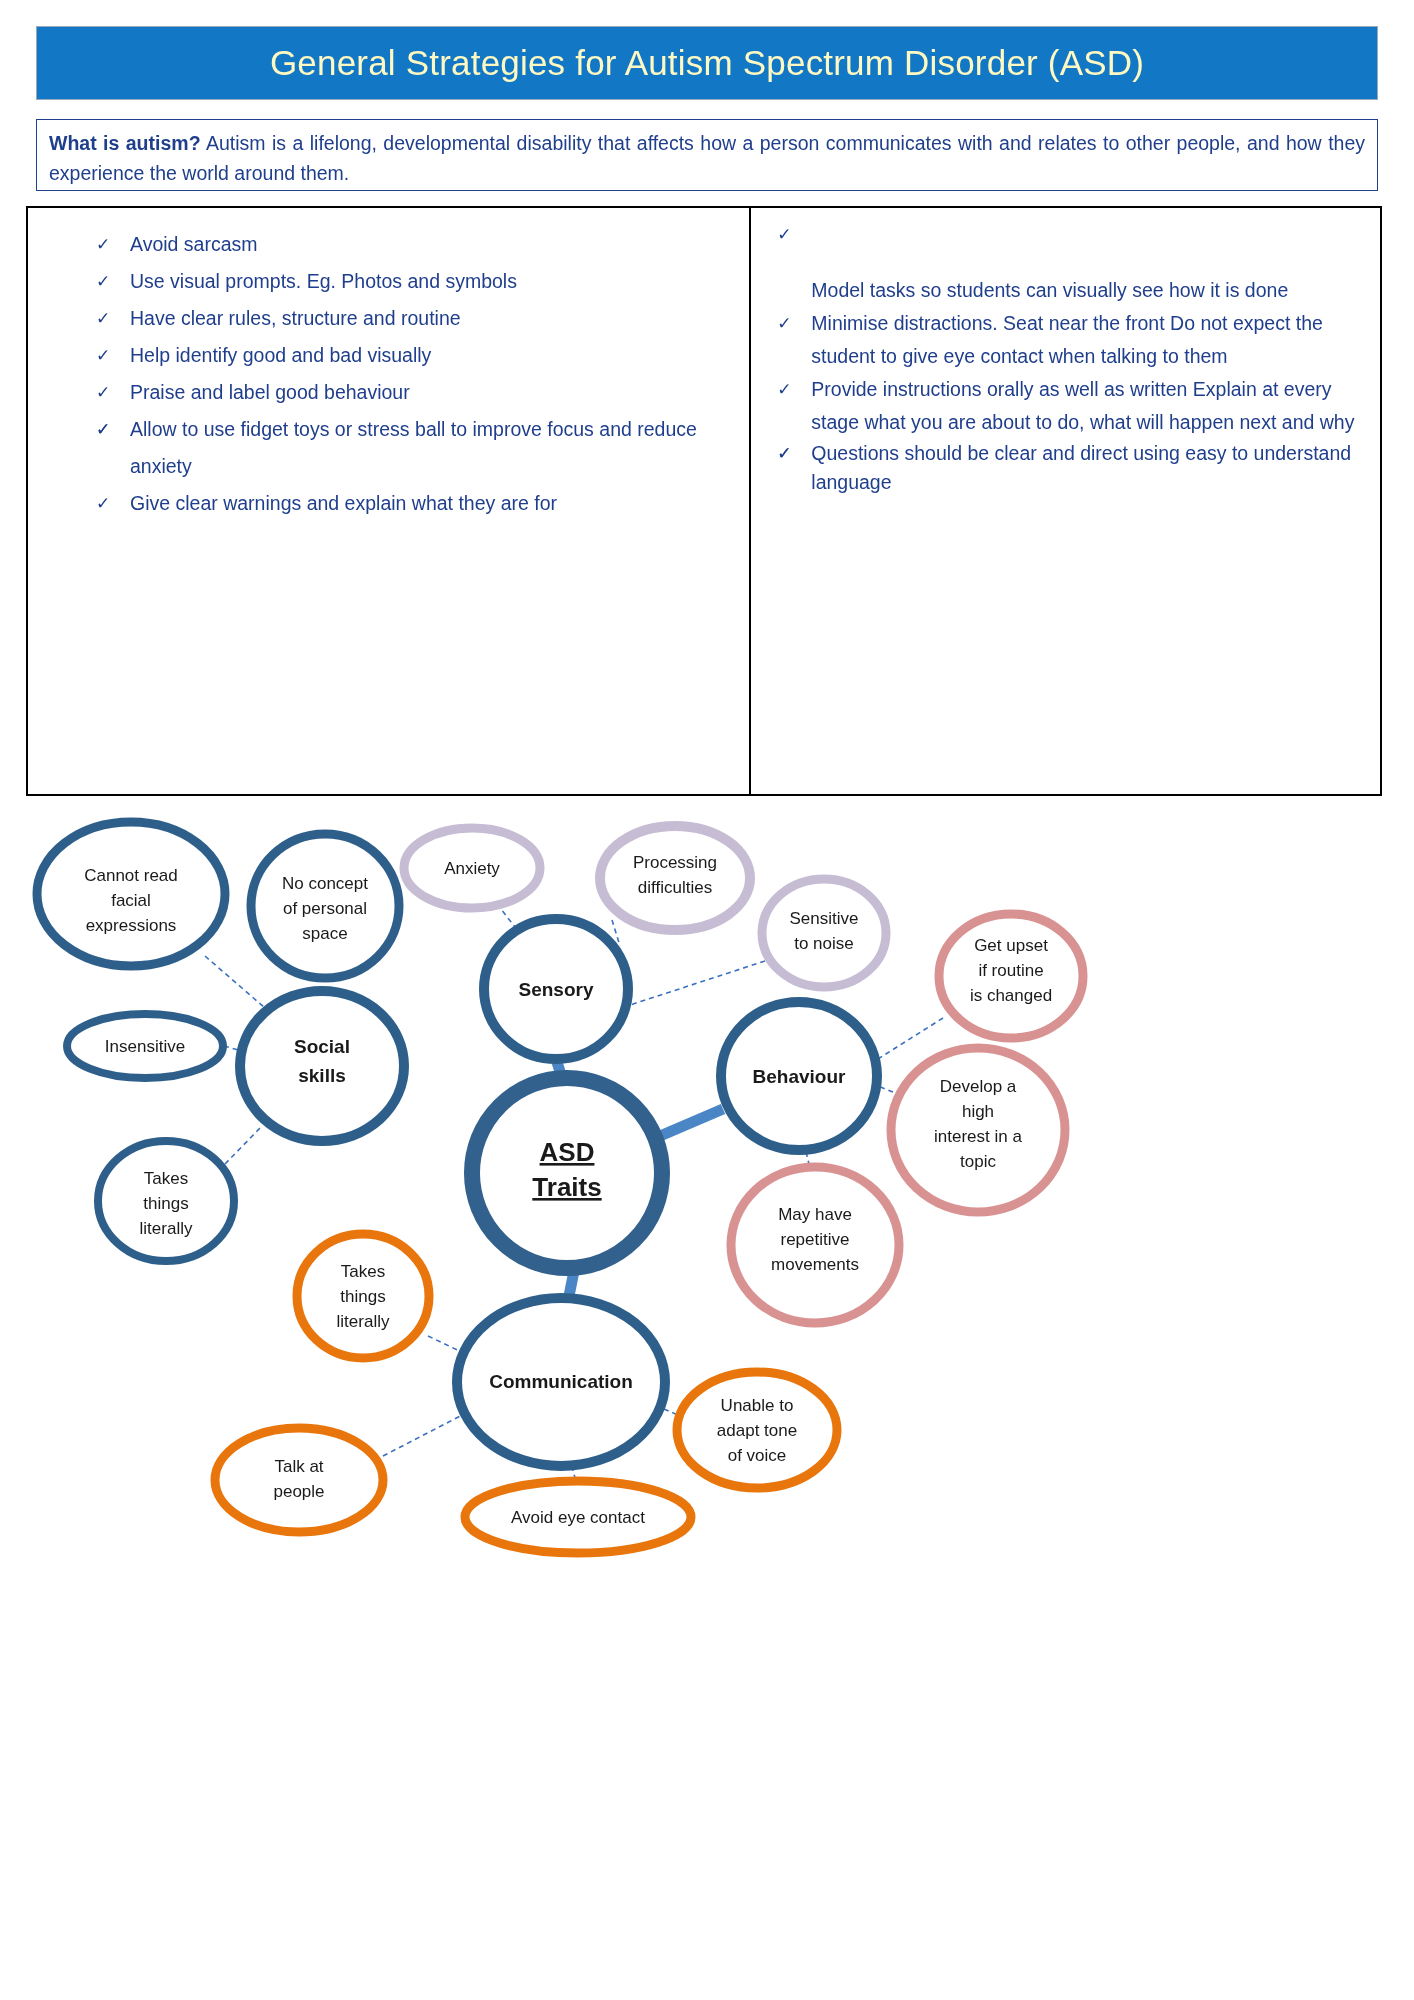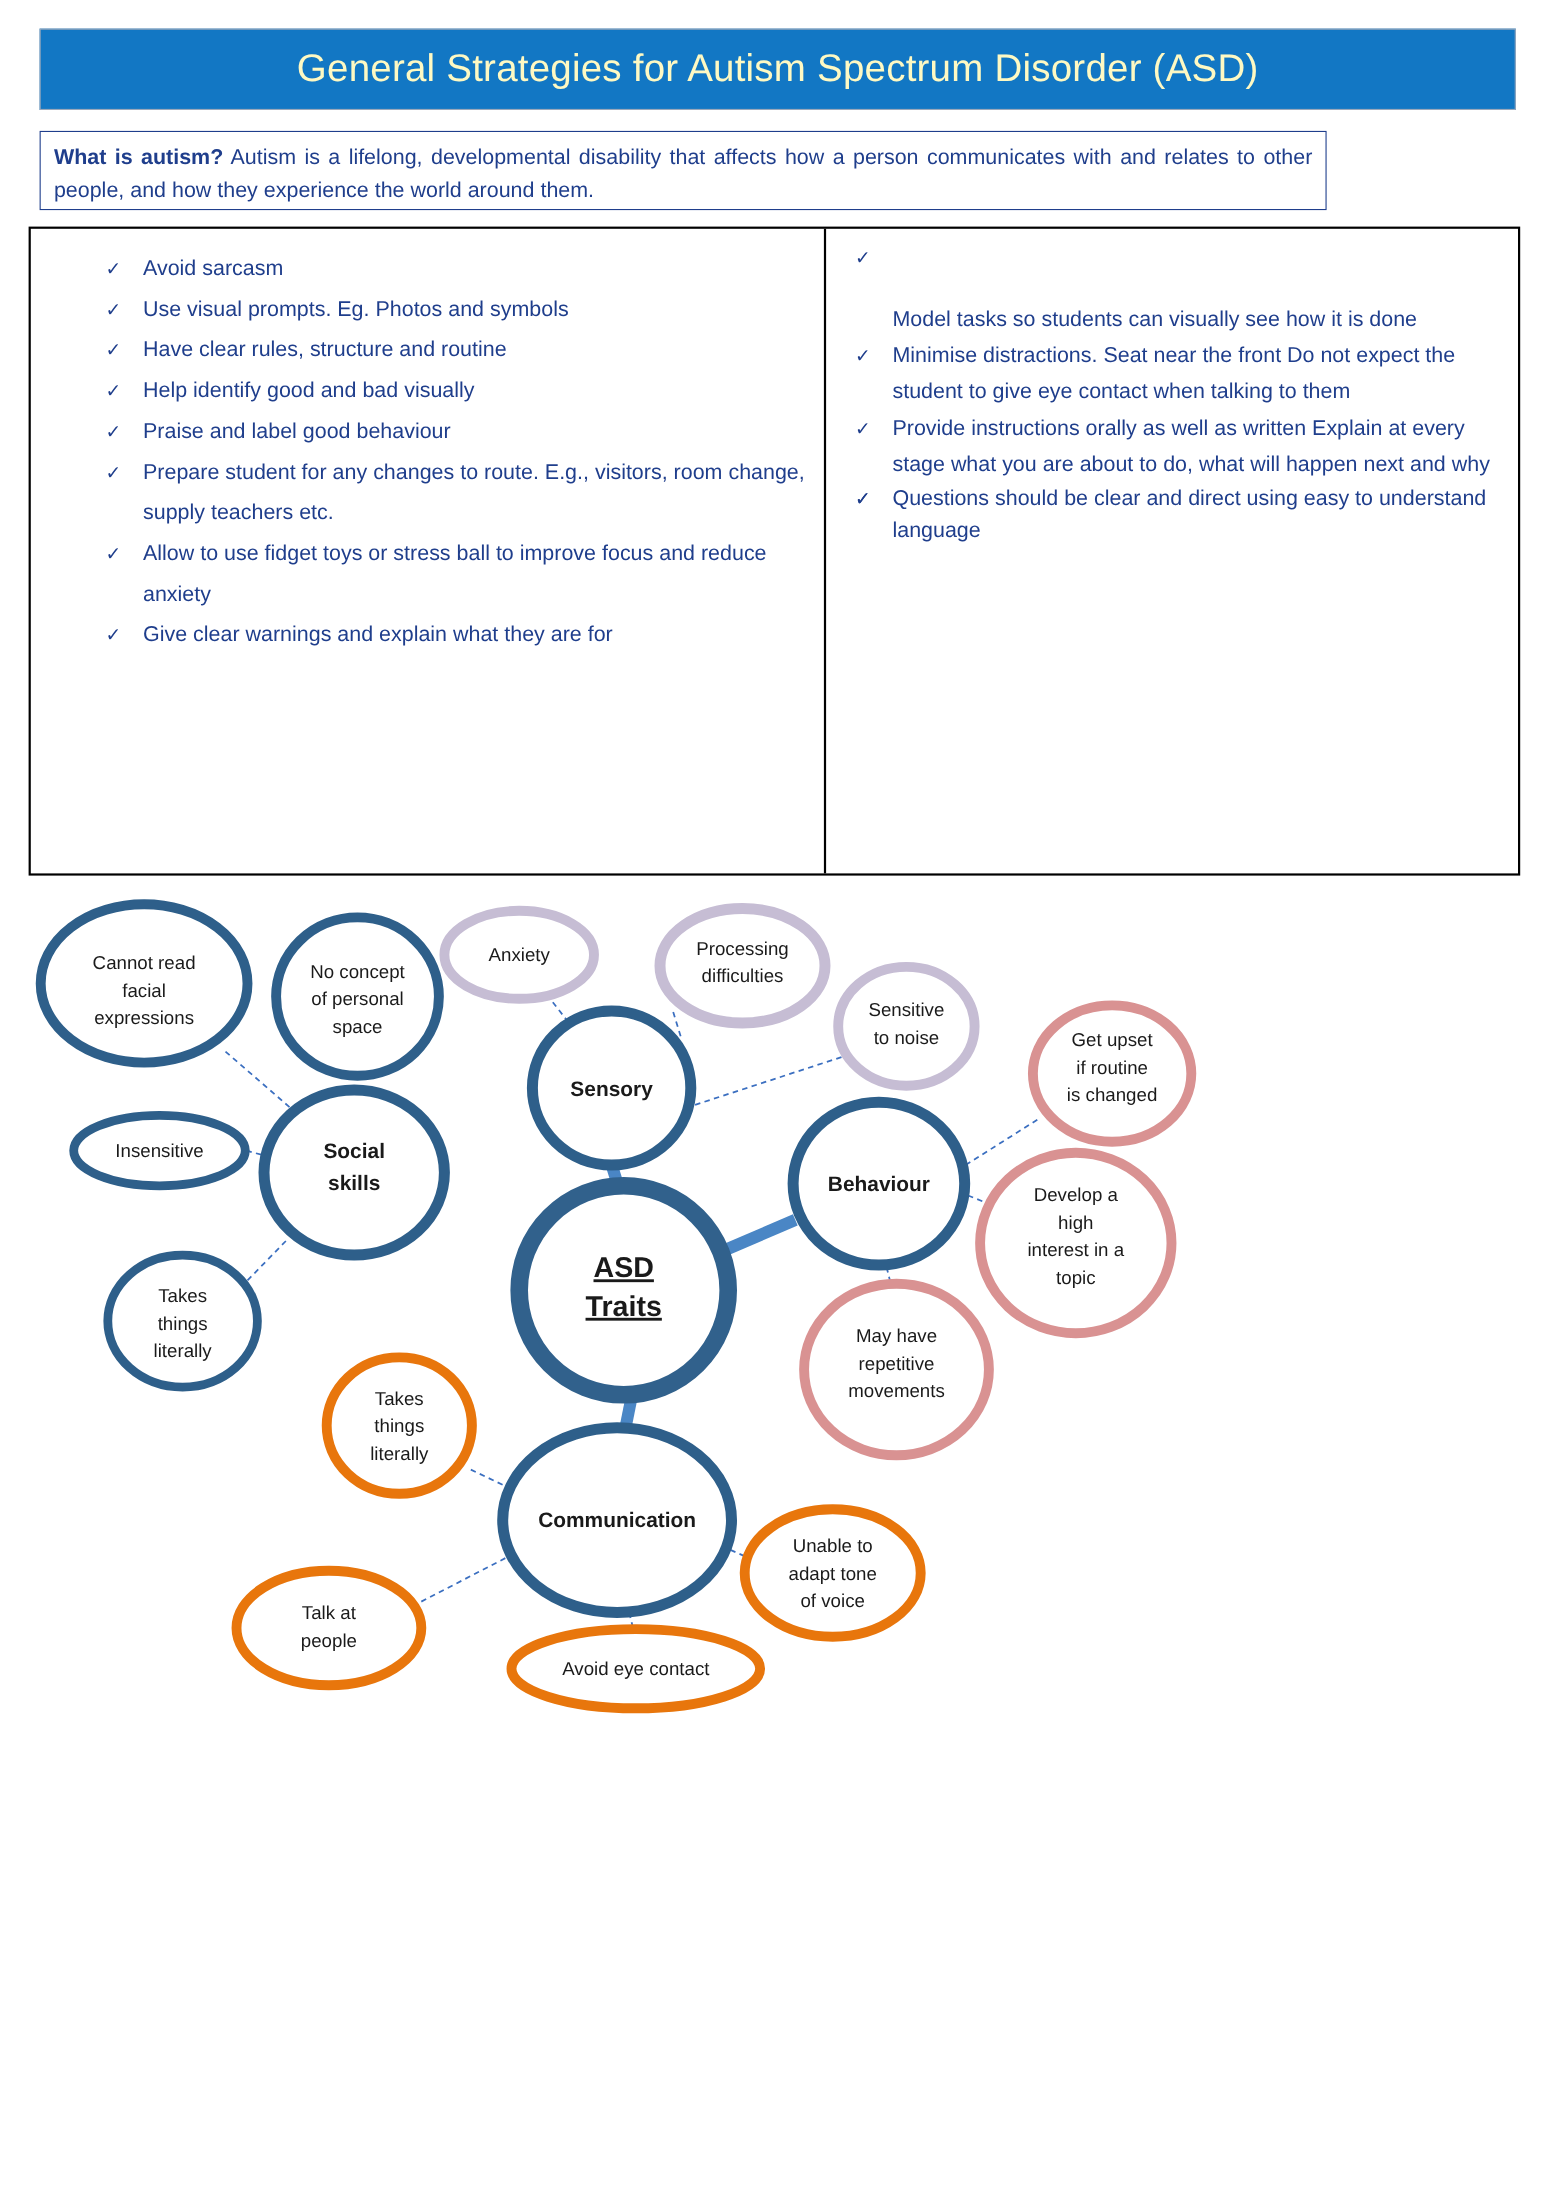--- a/index.html
+++ b/index.html
@@ -35,21 +35,21 @@
     letter-spacing: 0.2px;
     font-family: "Liberation Sans", sans-serif;
     white-space: nowrap;
   }
 
   
   #intro-box {
     position: absolute;
     left: 36px;
     top: 119px;
-    width: 1170px;
+    width: 1342px;
     height: 72px;
     box-sizing: border-box;
     border: 1.5px solid #1F3E8C;
     padding: 8px 12px 0 12px;
   }
   #intro-box .intro-line {
     color: #1F3E8C;
     font-size: 19.5px;
     line-height: 30px;
     text-align: justify;
@@ -147,21 +147,21 @@
 </div>
 
 <div id="strategy-table">
   <div class="col" id="col-left">
     <ul class="chk">
       <li><span class="tick">✓</span><span>Avoid sarcasm</span></li>
       <li><span class="tick">✓</span><span>Use visual prompts. Eg. Photos and symbols</span></li>
       <li><span class="tick">✓</span><span>Have clear rules, structure and routine</span></li>
       <li><span class="tick">✓</span><span>Help identify good and bad visually</span></li>
       <li><span class="tick">✓</span><span>Praise and label good behaviour</span></li>
-      <li><span class="tick">✓</span><span>Prepare student for any changes to route. E.g., visitors, room change, supply teachers etc.</span></li>
+      <li><span class="tick">✓</span></li>
       <li><span class="tick">✓</span><span>Allow to use fidget toys or stress ball to improve focus and reduce anxiety</span></li>
       <li><span class="tick">✓</span><span>Give clear warnings and explain what they are for</span></li>
     </ul>
   </div>
   <div class="col" id="col-right">
     <ul class="chk">
       <li class="first"><span class="tick">✓</span><span>Model tasks so students can visually see how it is done</span></li>
       <li><span class="tick">✓</span><span>Minimise distractions. Seat near the front Do not expect the student to give eye contact when talking to them</span></li>
       <li><span class="tick">✓</span><span>Provide instructions orally as well as written Explain at every stage what you are about to do, what will happen next and why</span></li>
       <li class="tight"><span class="tick">✓</span></li>

